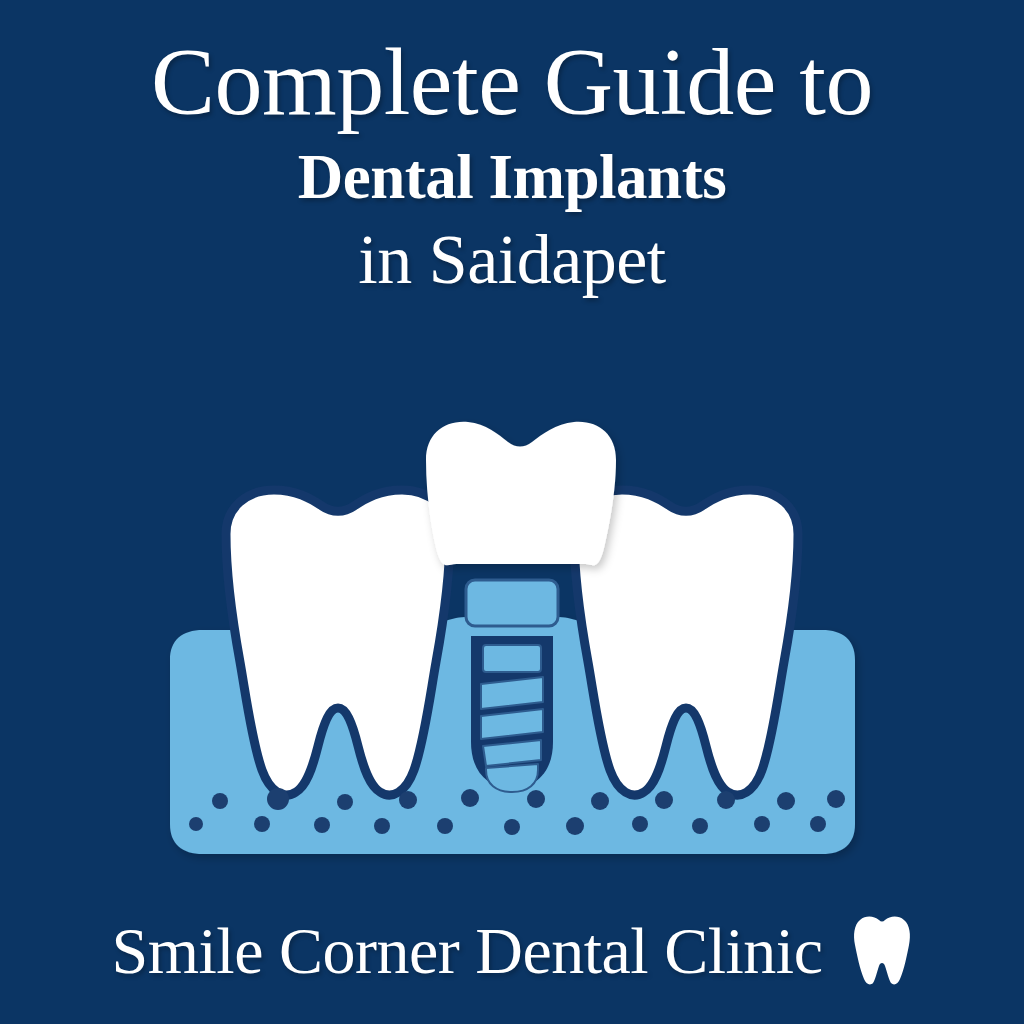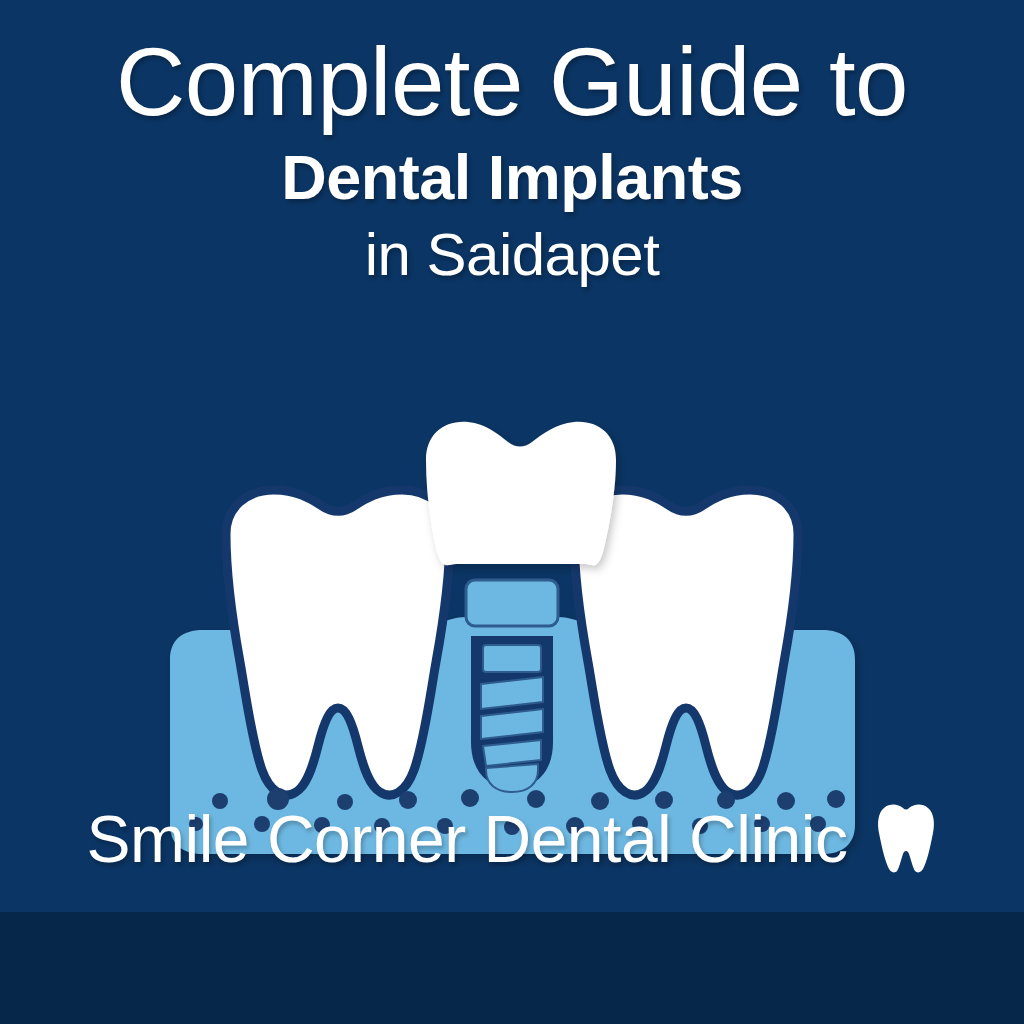--- a/index.html
+++ b/index.html
@@ -7,23 +7,24 @@
     margin: 0;
     padding: 0;
     background: #06264a;
   }
   body {
     font-family: "Liberation Sans", "DejaVu Sans", sans-serif;
   }
   #poster {
     position: relative;
     width: 1024px;
-    height: 912px;
+    height: 1024px;
     background: #0b3564;
     overflow: hidden;
+    font-family: Liberation Serif, serif;
   }
 
   
   #headline {
     position: absolute;
     left: 0;
     top: 0;
     width: 1024px;
     height: 420px;
     display: flex;
@@ -45,21 +46,21 @@
     font-size: 96px;
     font-weight: 400;
     margin-bottom: 16px;
   }
   #title-line-2 {
     font-size: 63px;
     font-weight: 700;
     margin-bottom: 16px;
   }
   #title-line-3 {
-    font-size: 60px;
+    font-size: 70px;
     font-weight: 400;
   }
 
   
   #illustration {
     position: absolute;
     left: 0;
     top: 412px;
     width: 1024px;
     height: 460px;

